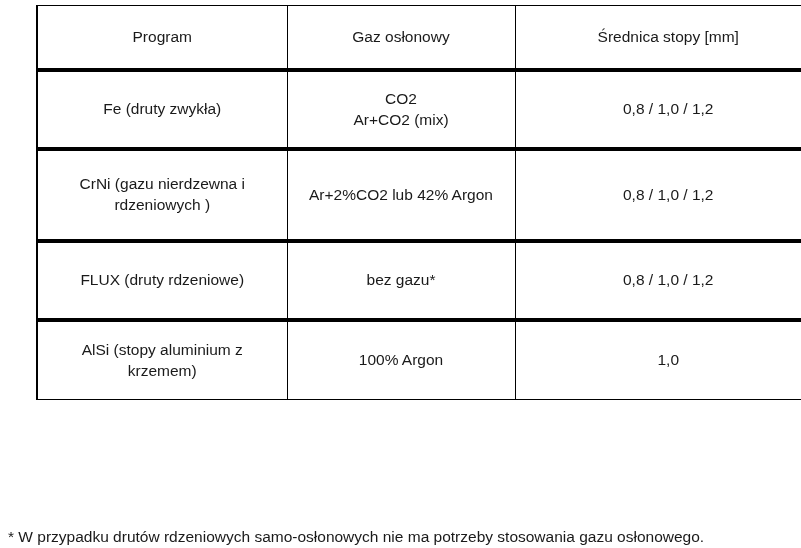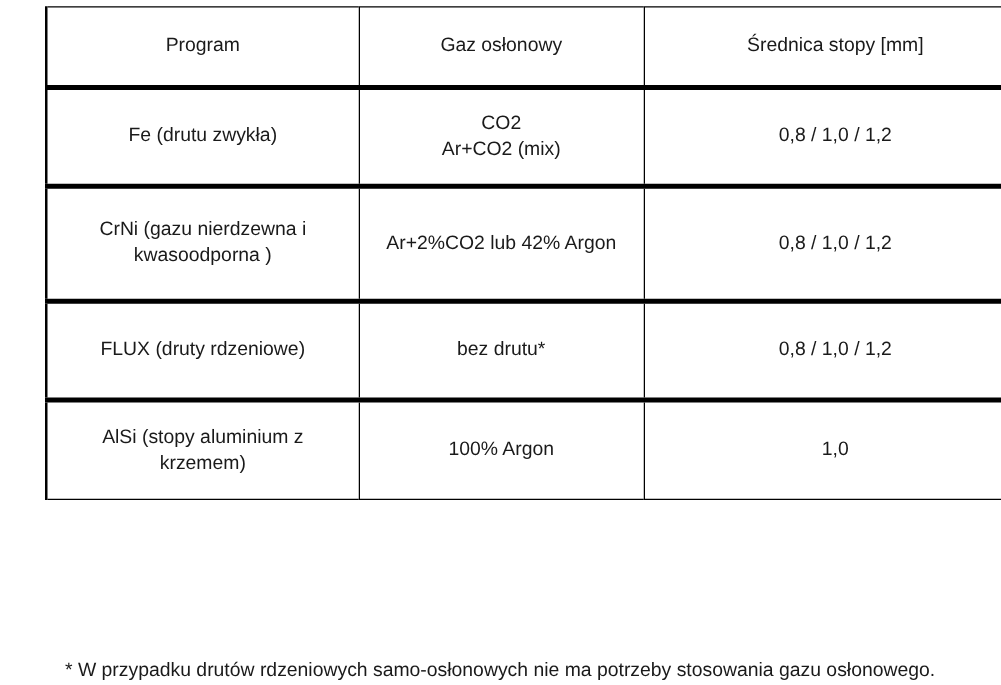--- a/index.html
+++ b/index.html
@@ -81,21 +81,20 @@
     top: 474px;
     width: 790px;
     font-size: 15.5px;
     line-height: 25px;
     color: #1a1a1a;
     text-align: left;
     white-space: pre-wrap;
   }
   .footnote .fn-line {
     display: block;
-    margin-left: 44px;
   }
 </style>
 </head>
 <body>
 
 <div id="page">
 
   <table class="spec-table">
     <colgroup>
       <col class="col-program">
@@ -105,50 +104,50 @@
     <tbody>
 
       <tr class="row-header rule-below">
         <td>Program</td>
         <td>Gaz osłonowy</td>
         <td>Średnica stopy [mm]</td>
       </tr>
 
       <tr class="row-fe rule-below">
         <td>
-          <span class="cell-line">Fe (drutu zwykła)</span>
+          <span class="cell-line">Fe (druty zwykła)</span>
         </td>
         <td>
           <span class="cell-line">CO2</span>
           <span class="cell-line">Ar+CO2 (mix)</span>
         </td>
         <td>
           <span class="cell-line">0,8 / 1,0 / 1,2</span>
         </td>
       </tr>
 
       <tr class="row-crni rule-below">
         <td>
           <span class="cell-line">CrNi (gazu nierdzewna i</span>
-          <span class="cell-line">kwasoodporna )</span>
+          <span class="cell-line">rdzeniowych )</span>
         </td>
         <td>
           <span class="cell-line">Ar+2%CO2 lub 42% Argon</span>
         </td>
         <td>
           <span class="cell-line">0,8 / 1,0 / 1,2</span>
         </td>
       </tr>
 
       <tr class="row-flux rule-below">
         <td>
           <span class="cell-line">FLUX (druty rdzeniowe)</span>
         </td>
         <td>
-          <span class="cell-line">bez drutu*</span>
+          <span class="cell-line">bez gazu*</span>
         </td>
         <td>
           <span class="cell-line">0,8 / 1,0 / 1,2</span>
         </td>
       </tr>
 
 
       <tr class="row-alsi">
         <td>
           <span class="cell-line">AlSi (stopy aluminium z</span>

